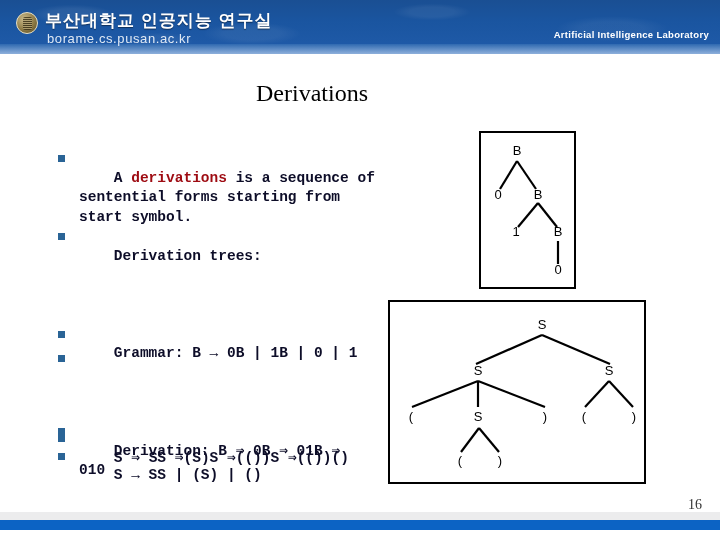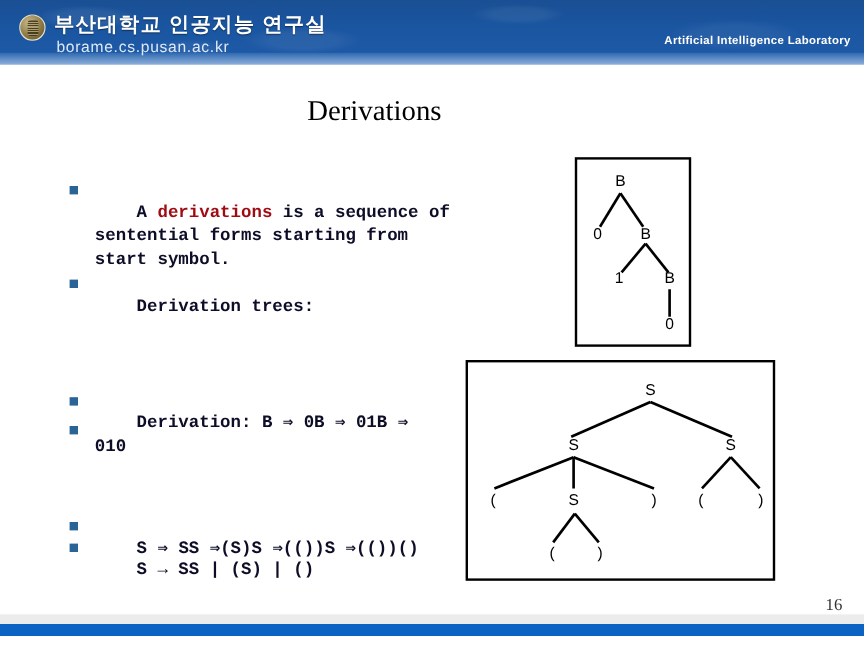--- a/index.html
+++ b/index.html
@@ -183,20 +183,23 @@
   <div class="bullet-row">
     <span class="sq"></span><span>A </span><span class="hl">derivations</span><span> is a sequence of
 sentential forms starting from
 start symbol.</span>
   </div>
 </div>
 
 <div class="bullet-block" id="bullets-top2" style="left:52px; top:188px;">
   <div class="bullet-row">
     <span class="sq"></span><span>Derivation trees:</span>
+  </div>
+  <div class="bullet-row">
+    <span class="sq"></span><span>Grammar: B → 0B | 1B | 0 | 1</span>
   </div>
   <div class="bullet-row">
     <span class="sq"></span><span>Derivation: B ⇒ 0B ⇒ 01B ⇒
 010</span>
   </div>
   <div class="bullet-row">
     
   </div>
 </div>
 

